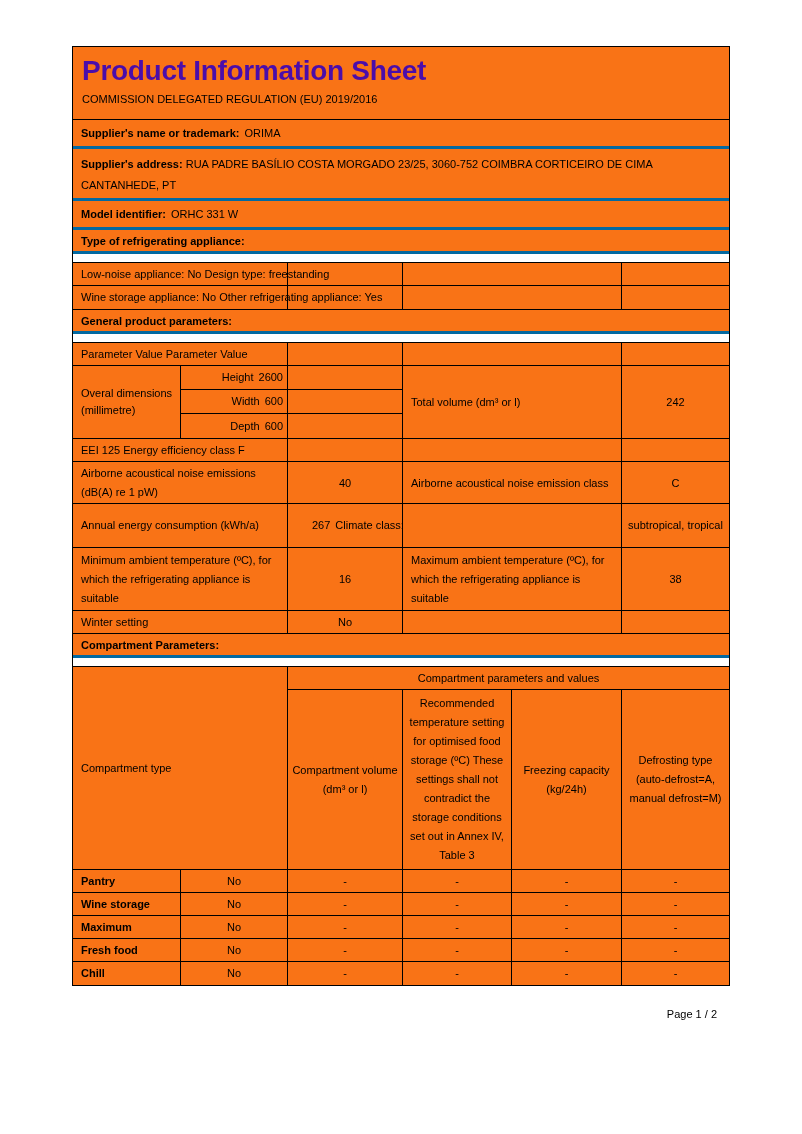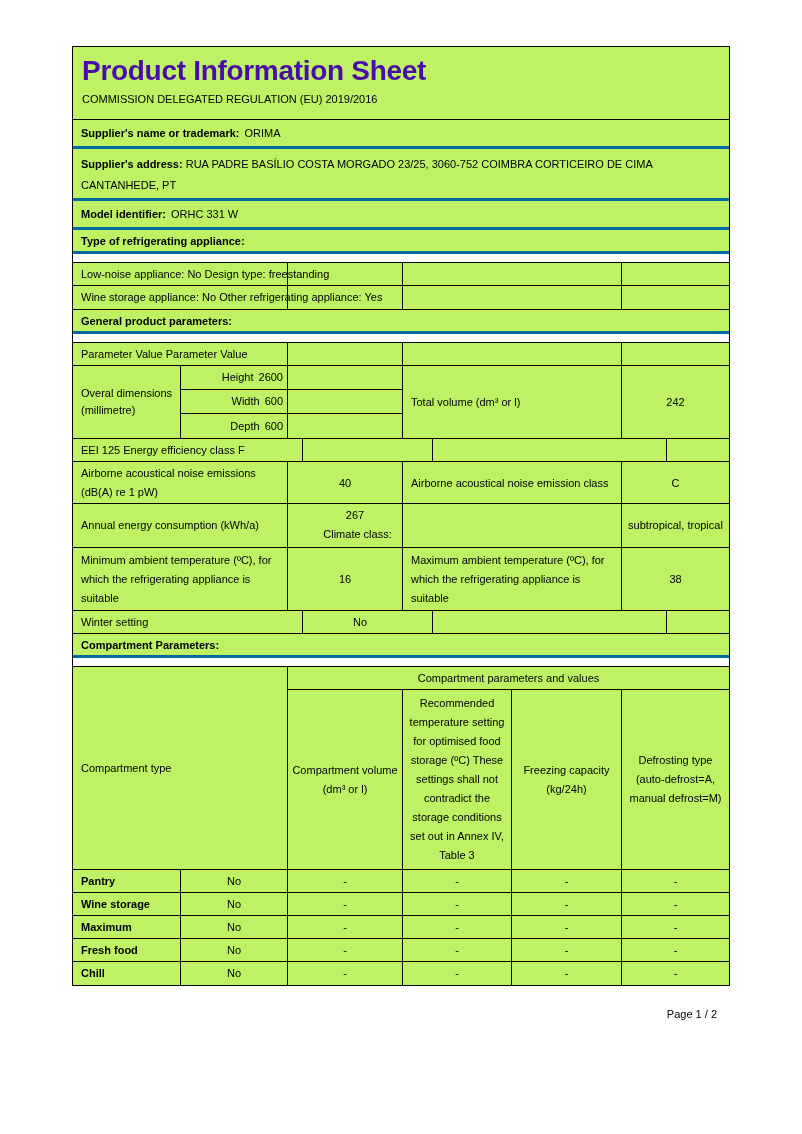--- a/index.html
+++ b/index.html
@@ -1,27 +1,27 @@
 <!DOCTYPE html>
 <html><head>
 <meta charset="utf-8">
 <style>
   * { margin:0; padding:0; box-sizing:border-box; }
   html,body { background:#e9e9e9; }
   body { font-family:"Liberation Sans", sans-serif; font-size:11px; color:#000; }
   .sheet { position:relative; width:802px; height:1134px; background:#fff; overflow:hidden; margin:0 auto; }
-  .box { position:absolute; left:72px; top:46px; width:658px; border:1px solid #000; background:#bef264; }
+  .box { position:absolute; left:72px; top:46px; width:658px; border:1px solid #000; background:#f97316; }
 
   .title-block { height:73px; border-bottom:1px solid #000; padding:8px 8px 0 9px; }
   .doc-title { font-size:28px; line-height:32px; font-weight:bold; letter-spacing:-0.3px; }
   .regulation { margin-top:6px; font-size:11px; }
 
   .trow { border-bottom:3px solid #0369a1; padding:0 8px; display:flex; align-items:center; }
   .trow.blockrow { display:block; padding-top:5px; line-height:21px; }
-  .h29 { height:29px; } .h24 { height:24px; } .h23 { height:23px;gap:15px; } .h52 { height:52px; }
+  .h29 { height:29px; } .h24 { height:24px; } .h23 { height:23px; } .h52 { height:52px; }
   .gap { height:8px; background:#fff; }
   .after-gap { border-top:1px solid #000; }
   .b { font-weight:bold; }
   .ml { margin-left:5px; }
 
   .grid { display:grid; border-bottom:1px solid #000; }
   .g4 { grid-template-columns:214px 115px 219px 108px; }
   .h42 { height:42px; } .h44 { height:44px; } .h63 { height:63px; }
   .cell { padding:2px 4px 2px 8px; display:flex; align-items:center; line-height:19px; }
   .bl { border-left:1px solid #000; }
@@ -30,21 +30,21 @@
   .right { justify-content:flex-end; text-align:right; padding-right:4px; }
   .nowrap-overflow { white-space:nowrap; overflow:visible; }
 
   .dims { grid-template-columns:107px 107px 115px 219px 108px; grid-template-rows:24px 24px 24px; }
   .dims-label { grid-column:1; grid-row:1/4; line-height:17px; }
   .dims-c2r1 { grid-column:2; grid-row:1; } .dims-c2r2 { grid-column:2; grid-row:2; } .dims-c2r3 { grid-column:2; grid-row:3;text-align:center; }
   .dims-c3r1 { grid-column:3; grid-row:1; } .dims-c3r2 { grid-column:3; grid-row:2; } .dims-c3r3 { grid-column:3; grid-row:3; }
   .dims-vol { grid-column:4; grid-row:1/4; }
   .dims-total { grid-column:5; grid-row:1/4; }
 
-  .energy-val { padding-left:24px; white-space:nowrap;flex-direction:column; }
+  .energy-val { padding-left:24px; white-space:nowrap; }
 
   .comp { grid-template-columns:107px 107px 115px 109px 110px 108px; grid-template-rows:23px auto 23px 23px 23px 23px 23px; border-bottom:none; }
   .comp-type-head { grid-column:1/3; grid-row:1/3; }
   .comp-title { grid-column:3/7; grid-row:1; }
   .comp-h2 { grid-row:2; padding:4px 4px; }
   .comp .center { line-height:19px; }
   .comp > .cell:nth-last-child(-n+6) { border-bottom:none; }
 
   .footer { position:absolute; top:1008px; right:85px; font-size:11px; }
 </style>

